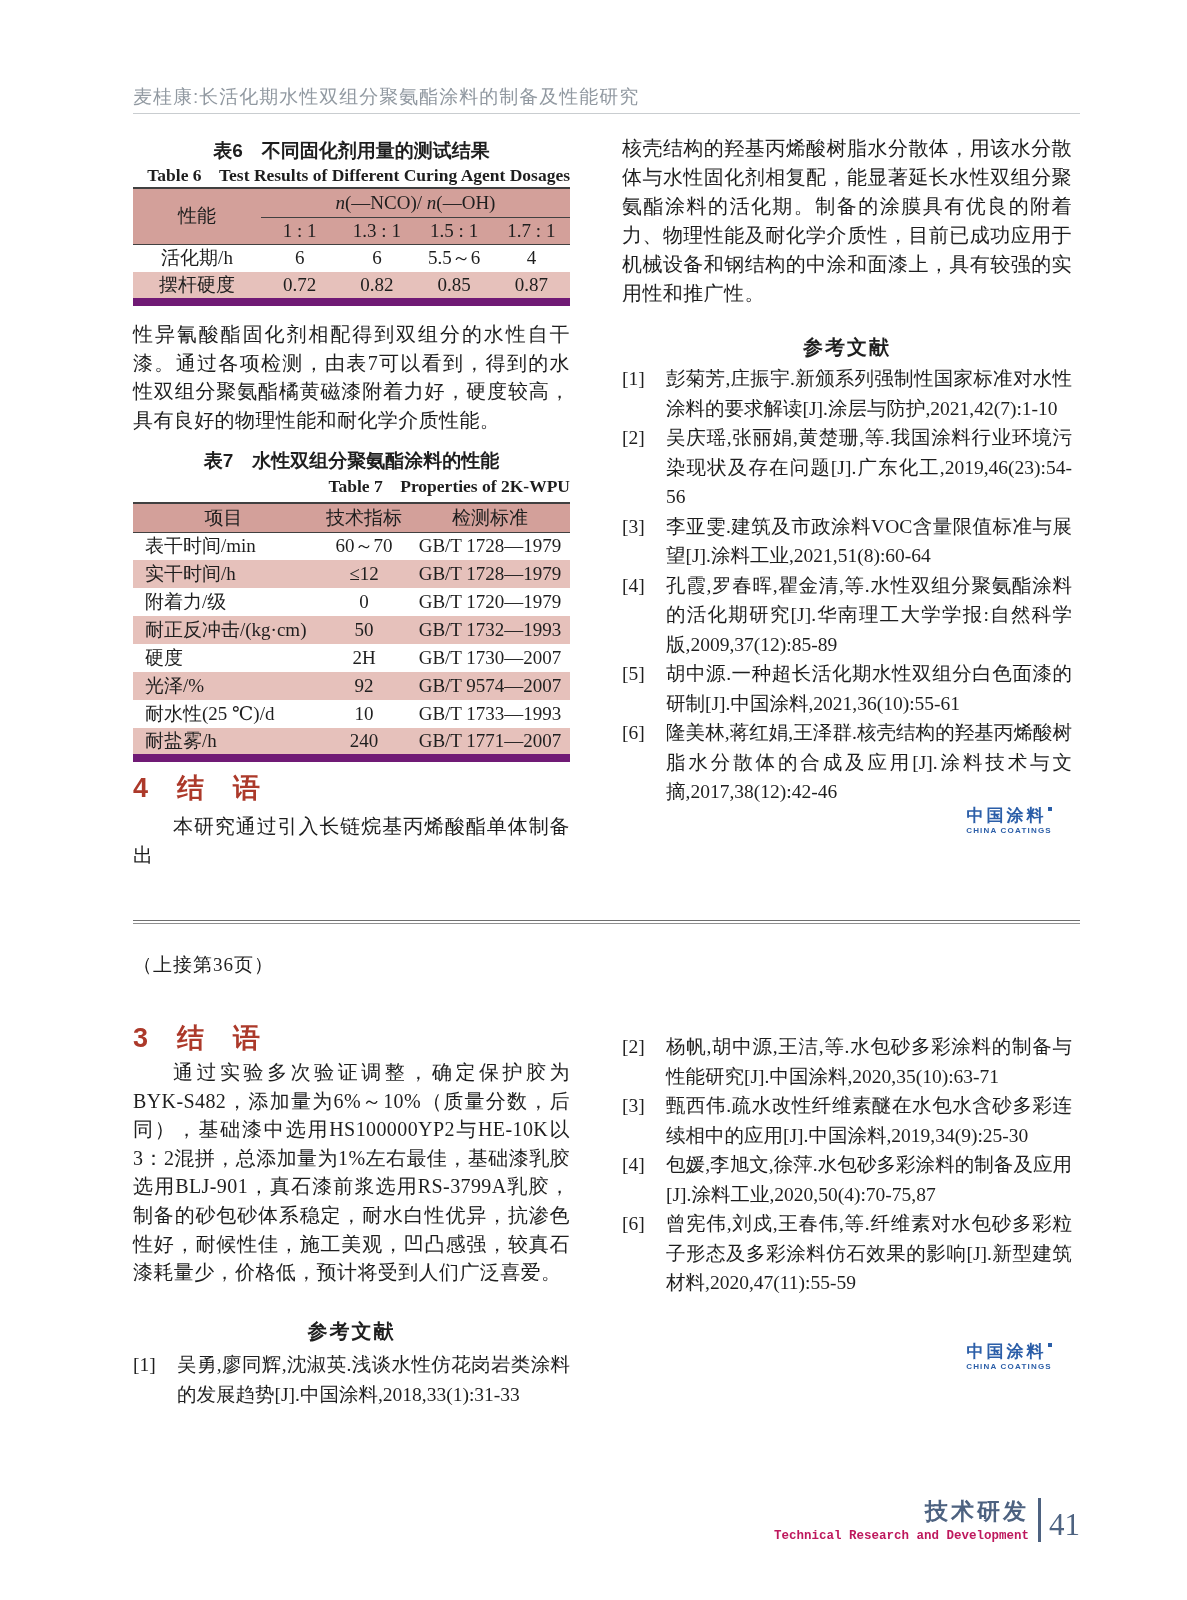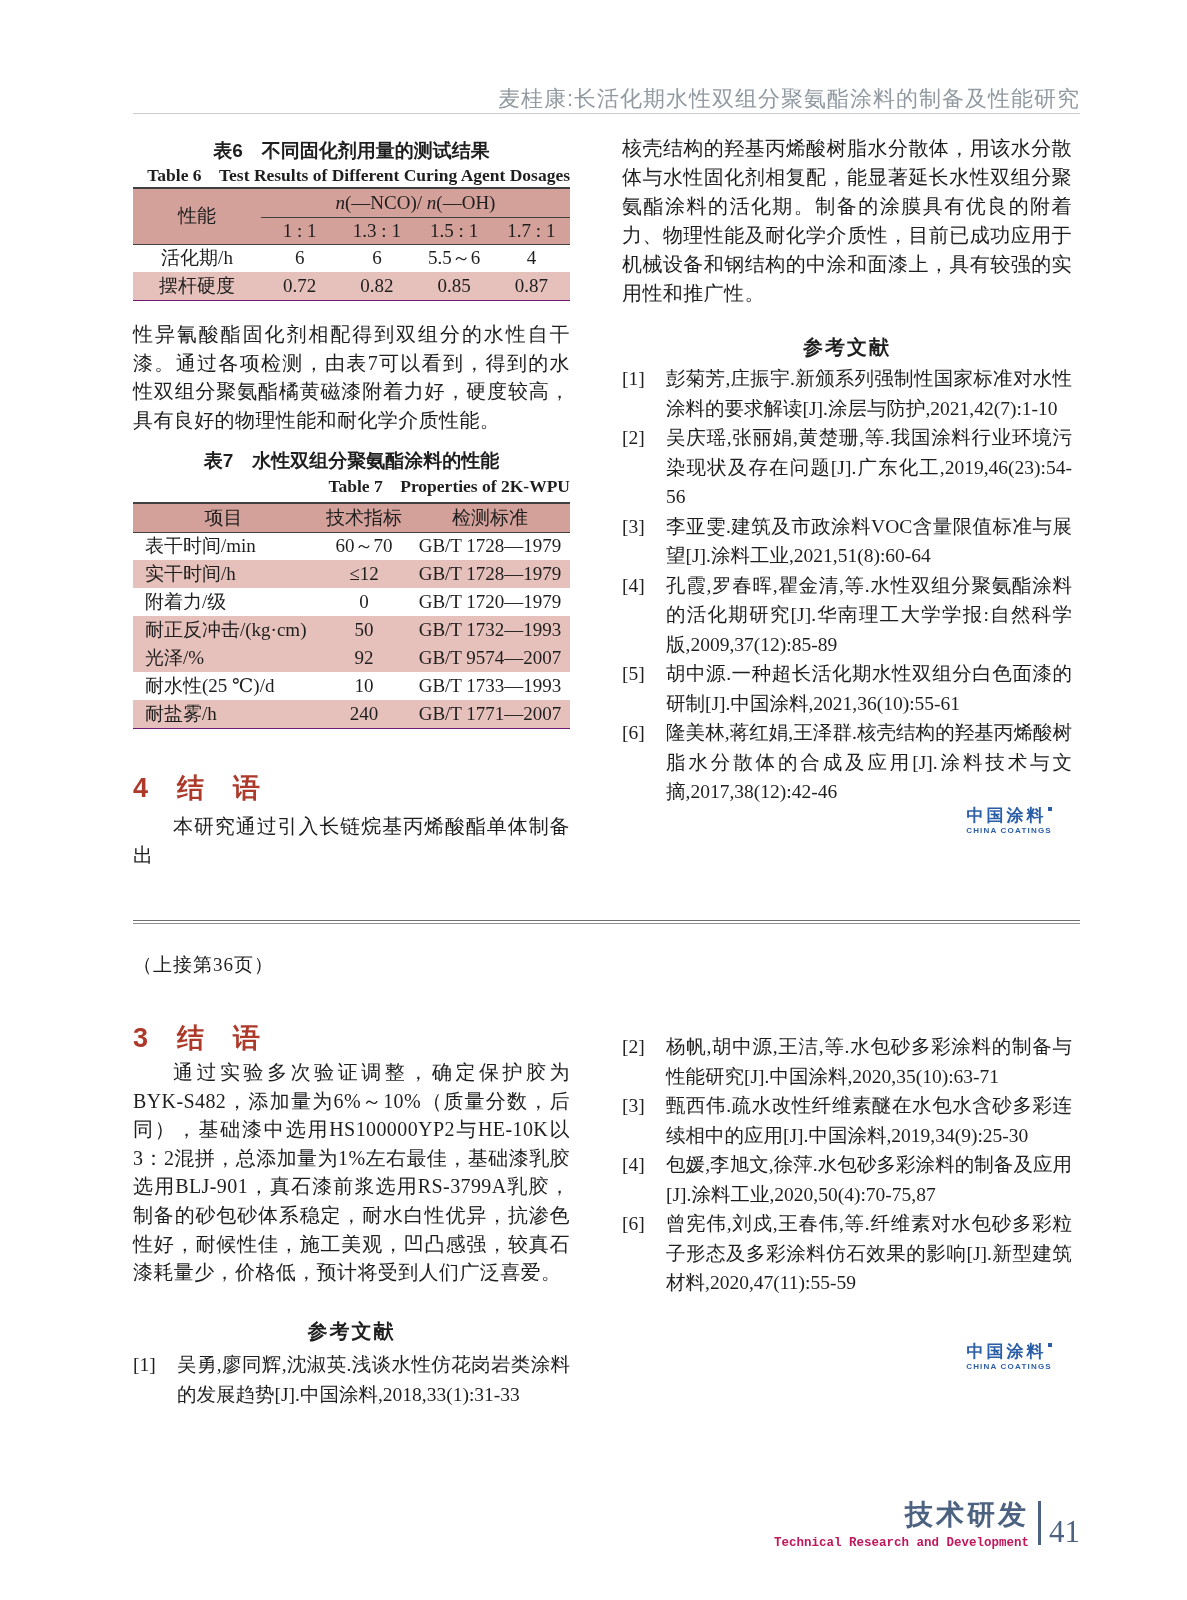--- a/index.html
+++ b/index.html
@@ -6,35 +6,35 @@
   html,body { background:#ffffff; }
   .page {
     position:relative; width:1187px; height:1600px; background:#ffffff;
     font-family:"Liberation Serif","DejaVu Serif",serif; color:#1e1e1e;
     overflow:hidden; margin:0 auto;
   }
 
   
   .running-head {
     position:absolute; top:84px; left:133px; width:947px;
-    text-align:right; font-family:"Liberation Sans","DejaVu Sans",sans-serif;
-    font-size:22px; color:#9199a1; letter-spacing:1px;
+    font-family:"Liberation Sans","DejaVu Sans",sans-serif;
+    font-size:19px; color:#9199a1; letter-spacing:1px;
   }
   .head-rule { position:absolute; top:113px; left:133px; width:947px; border-top:1px solid #c9cdd0; }
 
   
   .abs { position:absolute; }
   .col-w-left { width:437px; }
   .col-w-right { width:450px; }
 
   .tbl-cap-cn { font-family:"Liberation Sans","DejaVu Sans",sans-serif; font-weight:bold; font-size:19px; text-align:center; }
   .tbl-cap-en { font-weight:bold; font-size:17.5px; text-align:right; }
 
   table { border-collapse:collapse; table-layout:fixed; width:437px; font-size:19px; }
-  .datatable { border-top:2px solid #404040; border-bottom:1px solid #701a75; }
+  .datatable { border-top:2px solid #404040; border-bottom:8px solid #701a75; }
   .datatable th { font-weight:normal; }
   .datatable th, .datatable td { text-align:center; vertical-align:middle; padding:0 4px; }
   .hdr-bg { background:#d3a09a; }
   .alt-bg { background:#e6c1bb; }
 
   
   .t6 .group-th { border-bottom:1px solid #404040; height:29px; }
   .t6 thead th { height:27px; }
   .t6 thead { border-bottom:1.5px solid #404040; }
   .t6 tbody td { height:28px; }
@@ -85,21 +85,21 @@
   .logo-reg { display:inline-block; width:4px; height:4px; background:#2b5ea8; vertical-align:top; margin-left:1px; margin-top:1px; }
   .logo-en {
     font-family:"Liberation Sans","DejaVu Sans",sans-serif; font-weight:bold;
     color:#2b5ea8; font-size:8px; letter-spacing:1.2px; white-space:nowrap;
   }
 
   .footer { position:absolute; top:1496px; left:133px; width:947px; display:flex; justify-content:flex-end; align-items:center; }
   .footer-txt { text-align:right; margin-right:9px; }
   .footer-cn {
     font-family:"Liberation Sans","DejaVu Sans",sans-serif; font-weight:bold;
-    font-size:28px; color:#4d6280; letter-spacing:3px;
+    font-size:23px; color:#4d6280; letter-spacing:3px;
   }
   .footer-en { font-weight:bold; font-size:12.5px; color:#be185d; margin-top:2px;font-family:Liberation Mono, monospace; }
   .footer-bar { width:3px; height:44px; background:#4d6280; flex:0 0 3px; }
   .footer-num { font-size:31px; color:#4d6280; margin-left:8px; align-self:flex-end; }
 </style>
 </head>
 <body>
 
 <div class="page">
 
@@ -166,20 +166,25 @@
       </tr>
       <tr>
         <td class="c-item">附着力/级</td>
         <td class="c-spec">0</td>
         <td class="c-std">GB/T 1720—1979</td>
       </tr>
       <tr>
         <td class="c-item alt-bg">耐正反冲击/(kg·cm)</td>
         <td class="c-spec alt-bg">50</td>
         <td class="c-std alt-bg">GB/T 1732—1993</td>
+      </tr>
+      <tr>
+        <td class="c-item">硬度</td>
+        <td class="c-spec">2H</td>
+        <td class="c-std">GB/T 1730—2007</td>
       </tr>
       <tr>
         <td class="c-item alt-bg">光泽/%</td>
         <td class="c-spec alt-bg">92</td>
         <td class="c-std alt-bg">GB/T 9574—2007</td>
       </tr>
       <tr>
         <td class="c-item">耐水性(25 ℃)/d</td>
         <td class="c-spec">10</td>
         <td class="c-std">GB/T 1733—1993</td>

